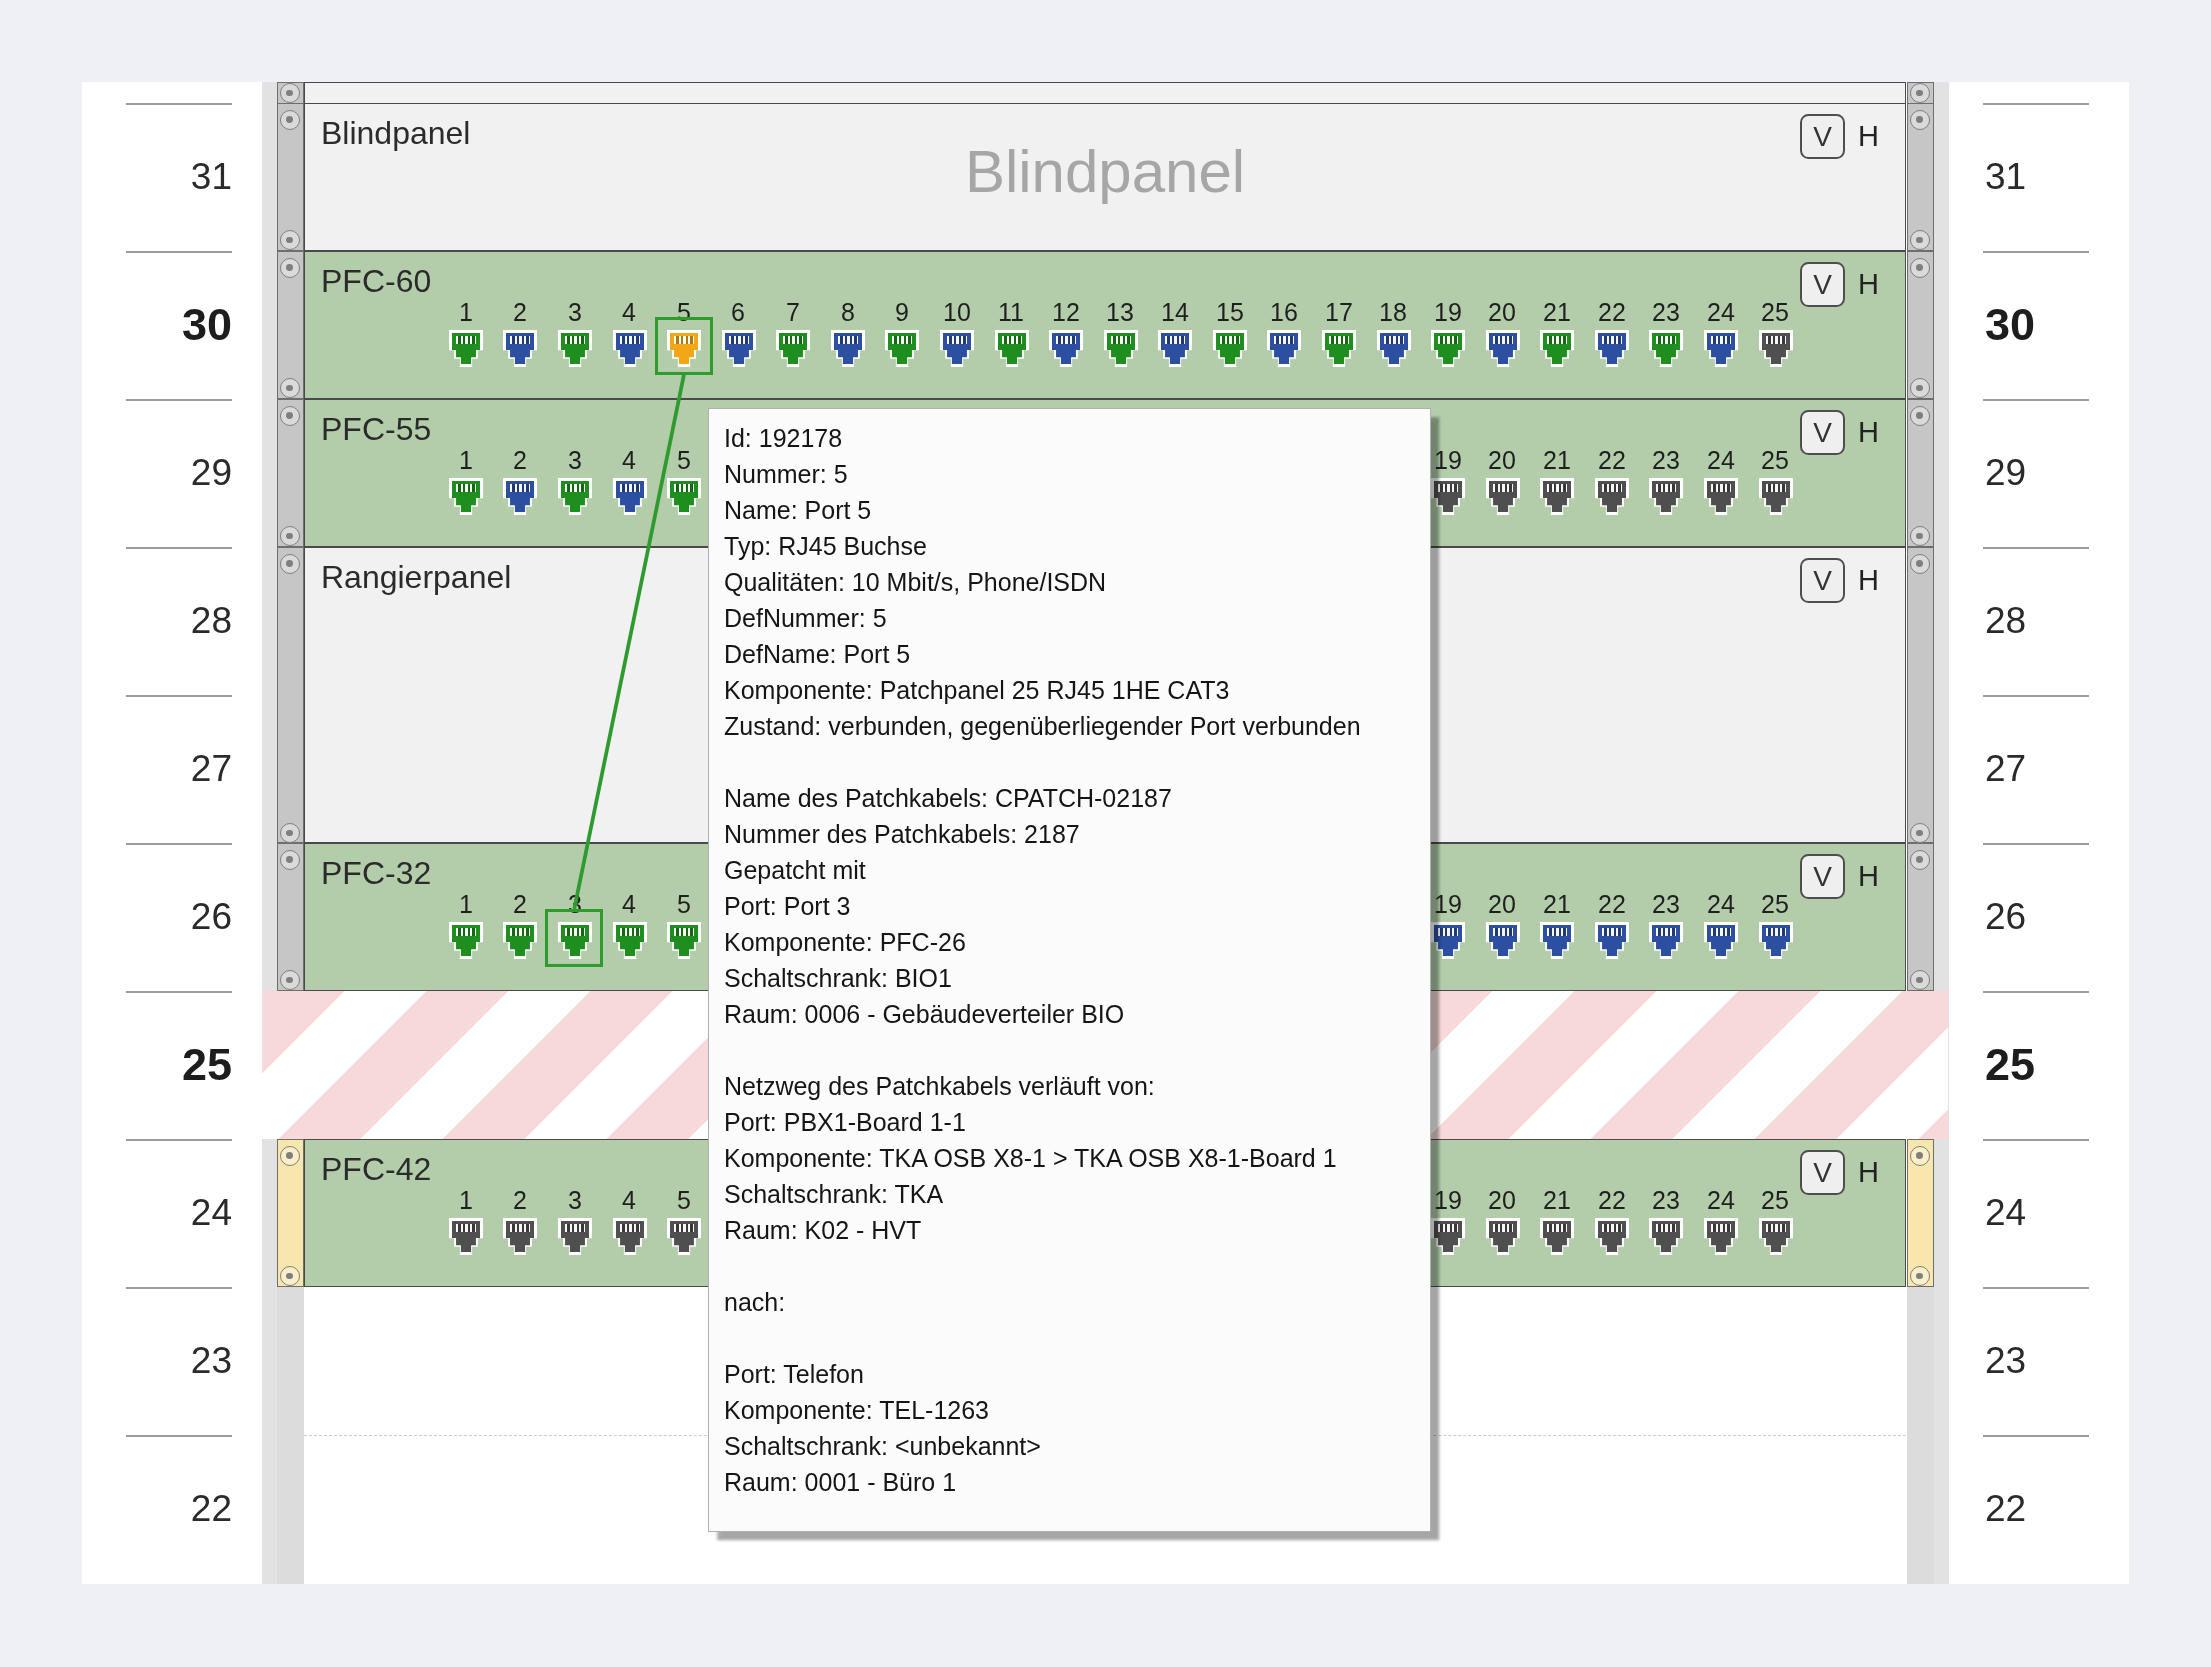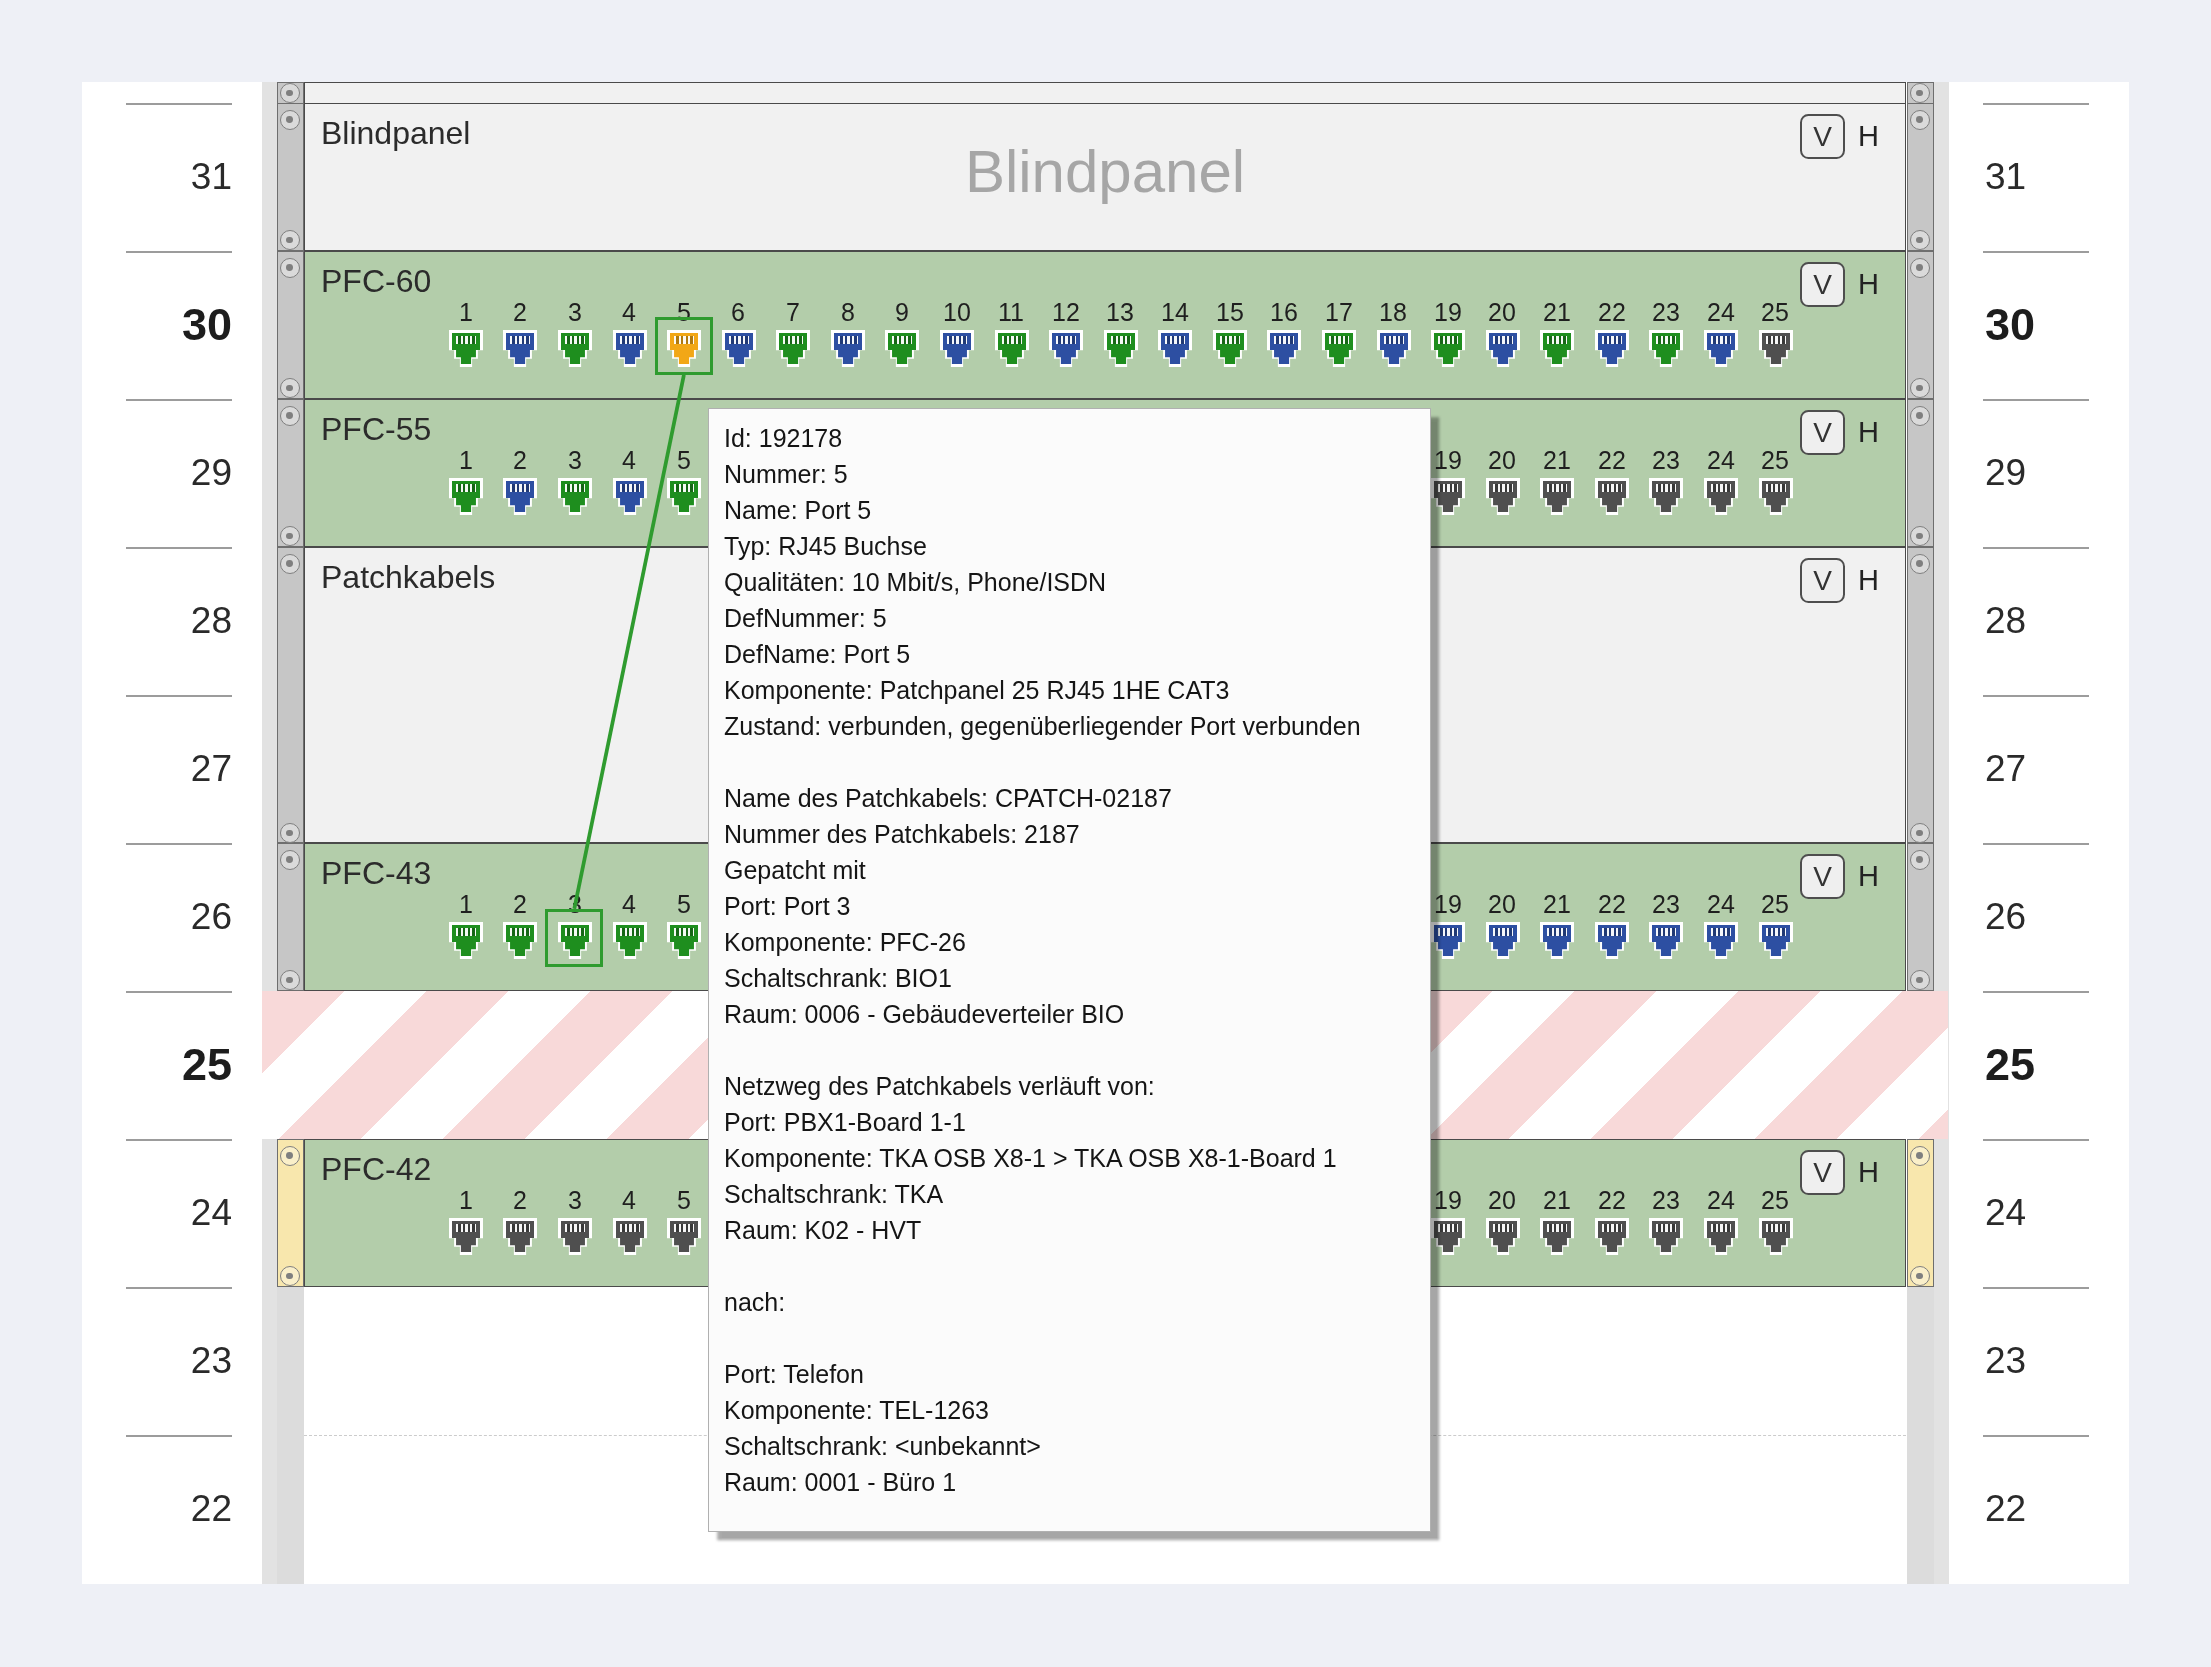--- a/index.html
+++ b/index.html
@@ -494,36 +494,36 @@
     </div>
     <div class="abs rail-seg" style="left: 277px; top: 547px; width: 27px; height: 296px; z-index: 2;">
       <div class="screw" style="left: 1.9px; top: 5.6px;"></div>
       <div class="screw" style="left: 1.9px; top: 275px;"></div>
     </div>
     <div class="abs rail-seg" style="left: 1907px; top: 547px; width: 27px; height: 296px; z-index: 2;">
       <div class="screw" style="left: 1.9px; top: 5.6px;"></div>
       <div class="screw" style="left: 1.9px; top: 275px;"></div>
     </div>
     <div class="abs panel gray" style="left: 304px; top: 547px; width: 1602px; height: 296px; z-index: 3;">
-      <div class="panel-label">Patchkabels</div>
+      <div class="panel-label">Rangierpanel</div>
       <div class="vh" style="right: 26px;">
         <div class="v-btn">V</div>
         <div class="h-lbl">H</div>
       </div>
     </div>
     <div class="abs rail-seg" style="left: 277px; top: 843px; width: 27px; height: 148px; z-index: 2;">
       <div class="screw" style="left: 1.9px; top: 5.6px;"></div>
       <div class="screw" style="left: 1.9px; top: 126px;"></div>
     </div>
     <div class="abs rail-seg" style="left: 1907px; top: 843px; width: 27px; height: 148px; z-index: 2;">
       <div class="screw" style="left: 1.9px; top: 5.6px;"></div>
       <div class="screw" style="left: 1.9px; top: 126px;"></div>
     </div>
     <div class="abs panel green" style="left: 304px; top: 843px; width: 1602px; height: 148px; z-index: 3;">
-      <div class="panel-label">PFC-43</div>
+      <div class="panel-label">PFC-32</div>
       <div class="vh" style="right: 26px;">
         <div class="v-btn">V</div>
         <div class="h-lbl">H</div>
       </div>
     </div>
     <div class="abs port-num" style="left: 438px; top: 890px; z-index: 4;">1</div>
     <div class="abs port" style="left: 449px; top: 922px; width: 34px; height: 37px; z-index: 4;">
       <div class="outline pshape"></div>
       <div class="fill pshape" style="background: rgb(30, 142, 30);"></div>
       <div class="pins"></div>

